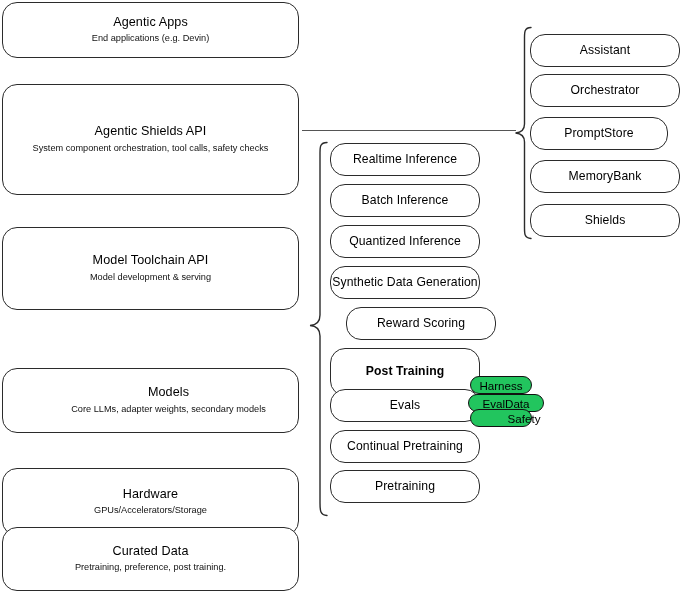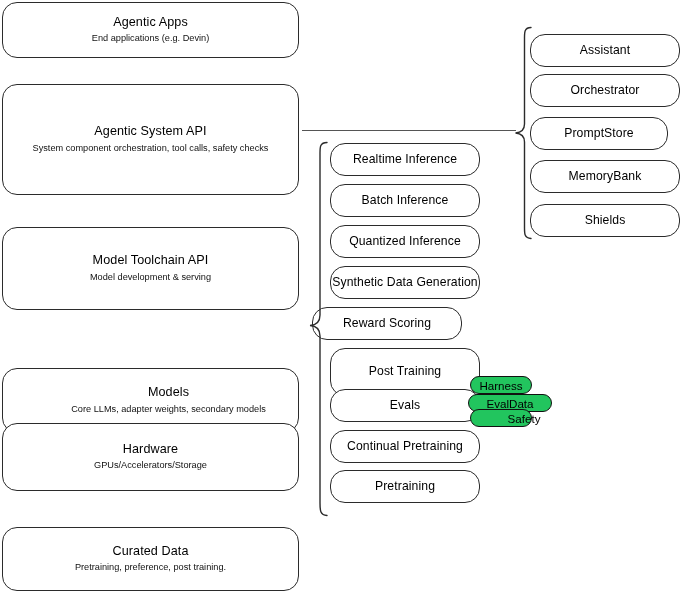--- a/index.html
+++ b/index.html
@@ -87,35 +87,35 @@
 <body>
 
 <div id="canvas">
 
   <div class="node layer" style="left:2px; top:2px; width:297px; height:56px;">
     <div class="title">Agentic Apps</div>
     <div class="subtitle">End applications (e.g. Devin)</div>
   </div>
 
   <div class="node layer" style="left:2px; top:84px; width:297px; height:111px;">
-    <div class="title">Agentic System API</div>
+    <div class="title">Agentic Shields API</div>
     <div class="subtitle">System component orchestration, tool calls, safety checks</div>
   </div>
 
   <div class="node layer" style="left:2px; top:227px; width:297px; height:83px;">
     <div class="title">Model Toolchain API</div>
     <div class="subtitle">Model development &amp; serving</div>
   </div>
 
   <div class="node layer" style="left:2px; top:368px; width:297px; height:65px;padding-left:36px;">
     <div class="title">Models</div>
     <div class="subtitle">Core LLMs, adapter weights, secondary models</div>
   </div>
 
-  <div class="node layer" style="left:2px; top:423px; width:297px; height:68px;">
+  <div class="node layer" style="left:2px; top:468px; width:297px; height:68px;">
     <div class="title">Hardware</div>
     <div class="subtitle">GPUs/Accelerators/Storage</div>
   </div>
 
   <div class="node layer" style="left:2px; top:527px; width:297px; height:64px;">
     <div class="title">Curated Data</div>
     <div class="subtitle">Pretraining, preference, post training.</div>
   </div>
 
   <div class="connector" style="left:302px; top:130px; width:214px;"></div>
@@ -131,40 +131,40 @@
   </div>
   <div class="node pill" style="left:330px; top:184px; width:150px; height:33px;">
     <div class="title">Batch Inference</div>
   </div>
   <div class="node pill" style="left:330px; top:225px; width:150px; height:33px;">
     <div class="title">Quantized Inference</div>
   </div>
   <div class="node pill" style="left:330px; top:266px; width:150px; height:33px;">
     <div class="title">Synthetic Data Generation</div>
   </div>
-  <div class="node pill" style="left:312px; top:307px; width:150px; height:33px;">
+  <div class="node pill" style="left:346px; top:307px; width:150px; height:33px;">
     <div class="title">Reward Scoring</div>
   </div>
-  <div class="node pill" style="left:330px; top:348px; width:150px; height:48px;">
+  <div class="node pill" style="left:330px; top:348px; width:150px; height:48px;font-weight:bold;">
     <div class="title">Post Training</div>
   </div>
   <div class="node pill" style="left:330px; top:389px; width:150px; height:33px;">
     <div class="title">Evals</div>
   </div>
   <div class="node pill" style="left:330px; top:430px; width:150px; height:33px;">
     <div class="title">Continual Pretraining</div>
   </div>
   <div class="node pill" style="left:330px; top:470px; width:150px; height:33px;">
     <div class="title">Pretraining</div>
   </div>
 
   <div class="oval" style="left:470px; top:376px; width:62px; height:18px;">
     <span>Harness</span>
   </div>
-  <div class="oval" style="left:468px; top:394px; width:84px; height:18px;">
+  <div class="oval" style="left:468px; top:394px; width:76px; height:18px;">
     <span>EvalData</span>
   </div>
   <div class="oval" style="left:470px; top:409px; width:62px; height:18px;padding-left:46px;">
     <span>Safety</span>
   </div>
 
   <div class="brace" style="left:512px; top:26px; width:20px; height:214px;">
     <svg width="20" height="214" viewBox="0 0 20 214" fill="none">
       <path d="M19 1.5 C12.5 1.5 12.5 6 12.5 11.5 L12.5 98 C12.5 104 9.5 106.5 3.5 107 C9.5 107.5 12.5 110 12.5 116 L12.5 202 C12.5 208 12.5 212 19 212.5" stroke="#2b2b2b" stroke-width="1.4" fill="none" stroke-linecap="round"></path>
     </svg>

